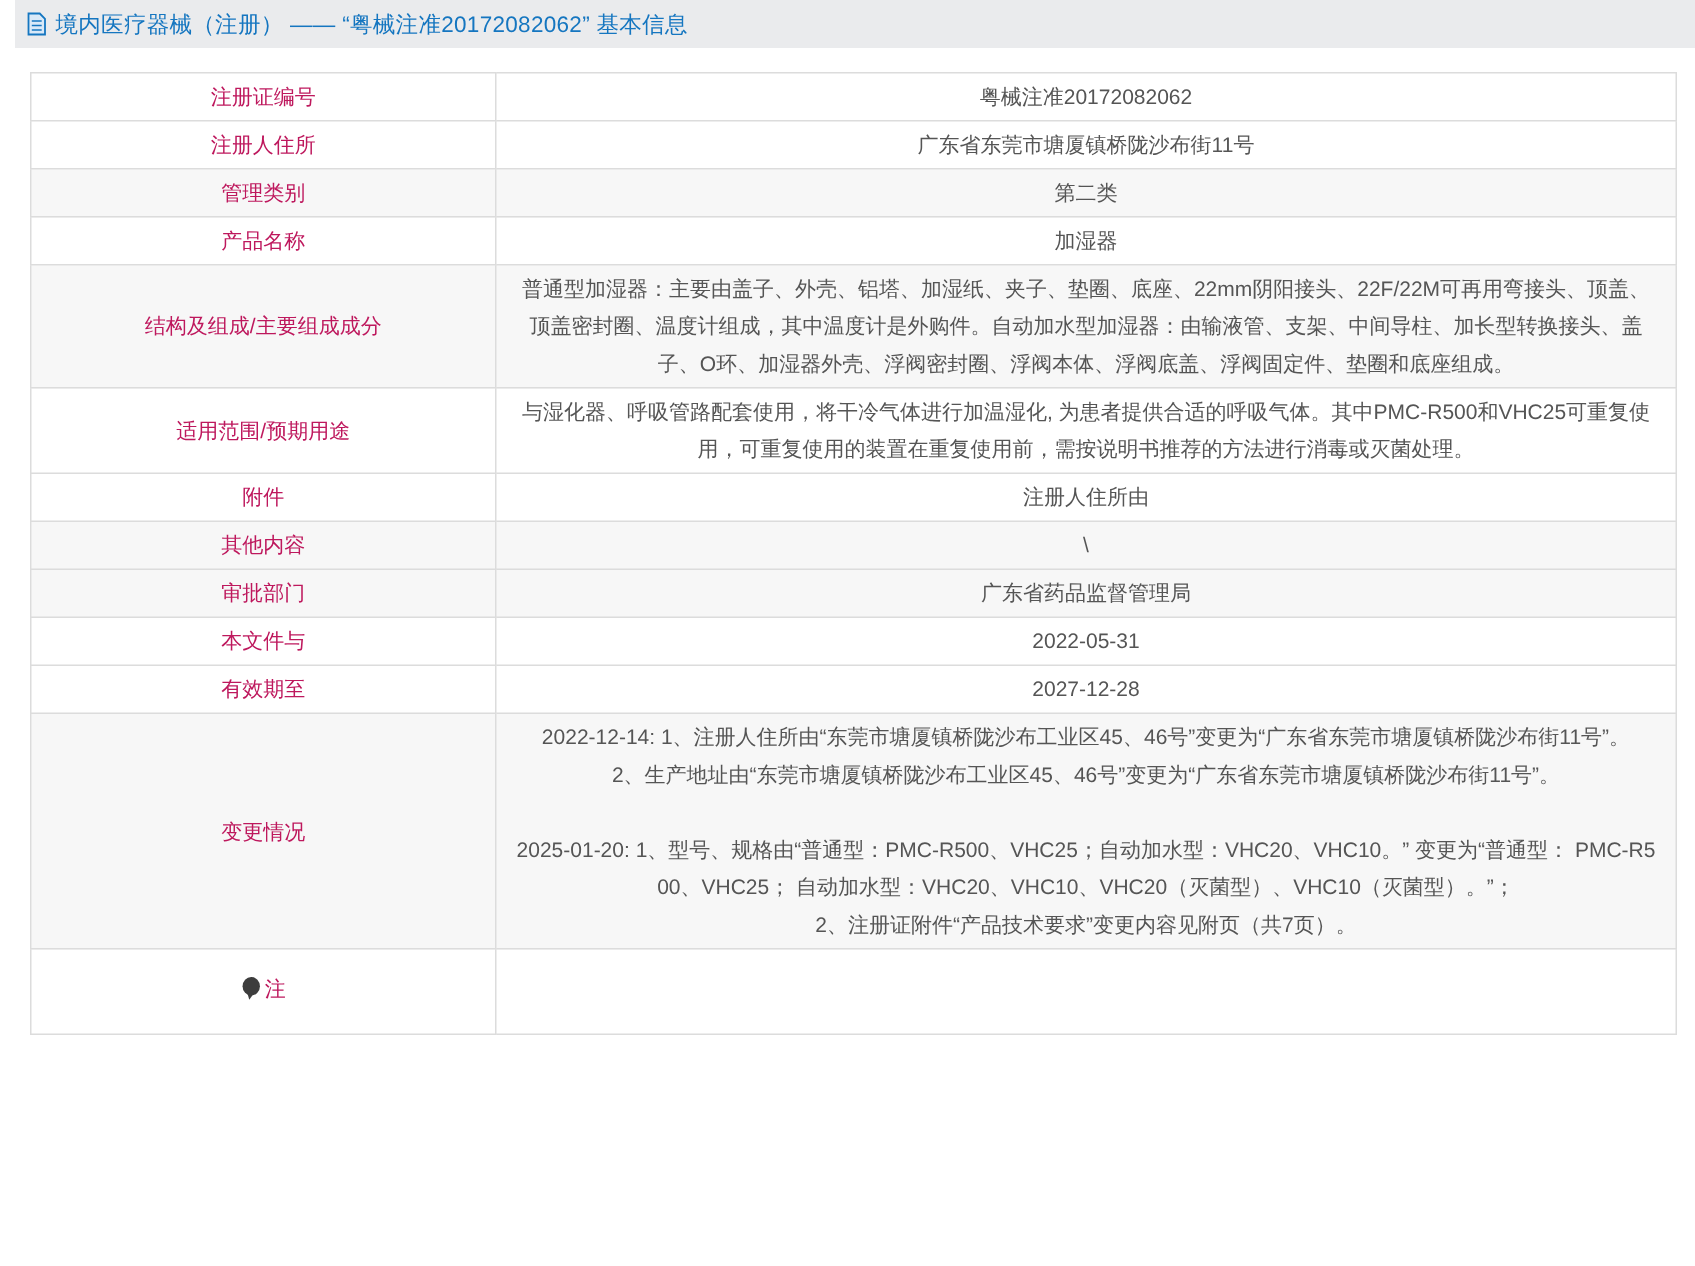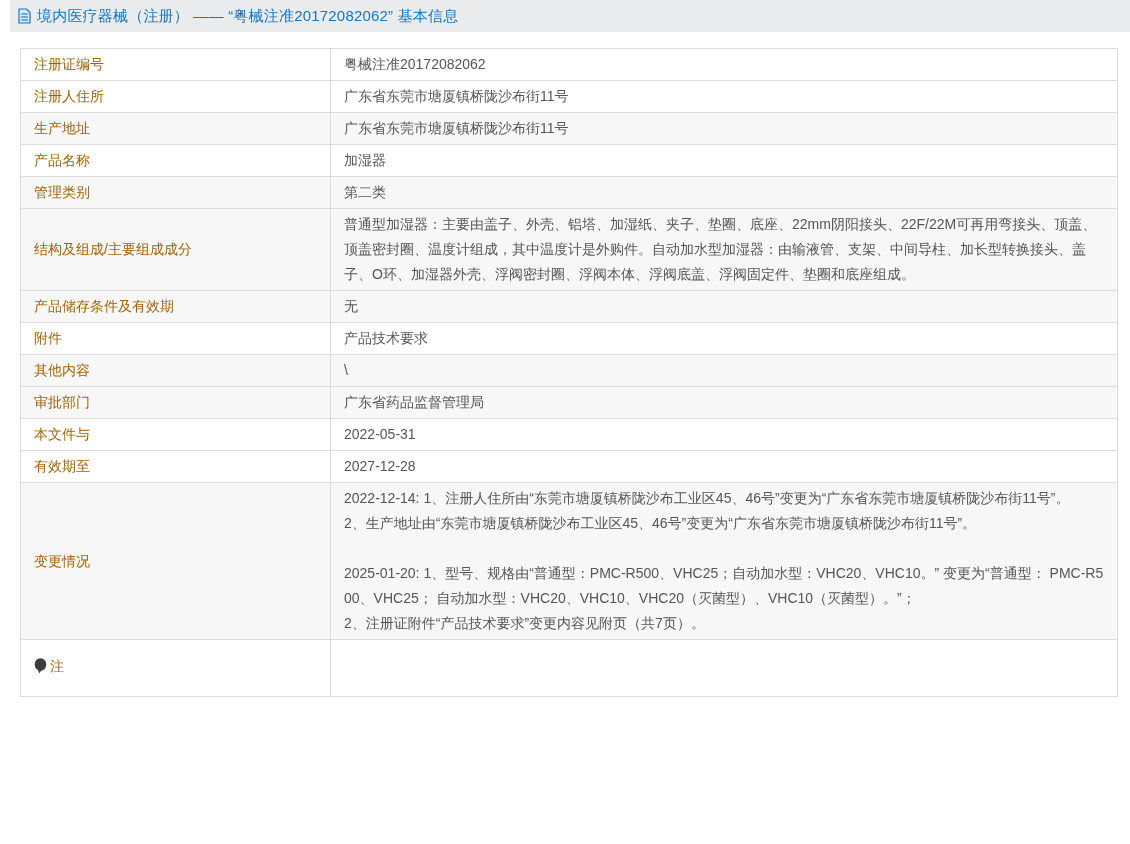--- a/index.html
+++ b/index.html
@@ -45,28 +45,29 @@
     color: #555555;
   }
   col.label-col { width: 310px; }
   td {
     border: 1px solid #dcdcdc;
     padding: 3px 13px;
     line-height: 25px;
     vertical-align: middle;
   }
   td.label {
-    text-align: left;
-    color: #a16207;
+    text-align: center;
+    color: #be185d;
     margin-top: 20px;
   }
   td.value {
     color: #555555;
     white-space: pre-line;
     word-break: break-all;
+    text-align: center;
   }
   tr.alt { background: #f7f7f7; }
   tr.single td { height: 32px; }
   .note-icon {
     display: inline-block;
     margin-right: 3px;
     vertical-align: -3px;
   }
 </style>
 </head>
@@ -95,42 +96,38 @@
       <tbody>
         <tr class="single">
           <td class="label">注册证编号</td>
           <td class="value">粤械注准20172082062</td>
         </tr>
         <tr class="single">
           <td class="label">注册人住所</td>
           <td class="value">广东省东莞市塘厦镇桥陇沙布街11号</td>
         </tr>
         <tr class="single alt">
-          <td class="label">生产地址</td>
-          <td class="value">广东省东莞市塘厦镇桥陇沙布街11号</td>
+          <td class="label">管理类别</td>
+          <td class="value">第二类</td>
         </tr>
         <tr class="single">
           <td class="label">产品名称</td>
           <td class="value">加湿器</td>
         </tr>
-        <tr class="single alt">
-          <td class="label">管理类别</td>
-          <td class="value">第二类</td>
-        </tr>
         <tr class="alt">
           <td class="label">结构及组成/主要组成成分</td>
           <td class="value">普通型加湿器：主要由盖子、外壳、铝塔、加湿纸、夹子、垫圈、底座、22mm阴阳接头、22F/22M可再用弯接头、顶盖、顶盖密封圈、温度计组成，其中温度计是外购件。自动加水型加湿器：由输液管、支架、中间导柱、加长型转换接头、盖子、O环、加湿器外壳、浮阀密封圈、浮阀本体、浮阀底盖、浮阀固定件、垫圈和底座组成。</td>
         </tr>
-        <tr class="single alt">
-          <td class="label">产品储存条件及有效期</td>
-          <td class="value">无</td>
+        <tr>
+          <td class="label">适用范围/预期用途</td>
+          <td class="value">与湿化器、呼吸管路配套使用，将干冷气体进行加温湿化, 为患者提供合适的呼吸气体。其中PMC-R500和VHC25可重复使用，可重复使用的装置在重复使用前，需按说明书推荐的方法进行消毒或灭菌处理。</td>
         </tr>
         <tr class="single">
           <td class="label">附件</td>
-          <td class="value">产品技术要求</td>
+          <td class="value">注册人住所由</td>
         </tr>
         <tr class="single alt">
           <td class="label">其他内容</td>
           <td class="value">\</td>
         </tr>
         <tr class="single alt">
           <td class="label">审批部门</td>
           <td class="value">广东省药品监督管理局</td>
         </tr>
         <tr class="single">

